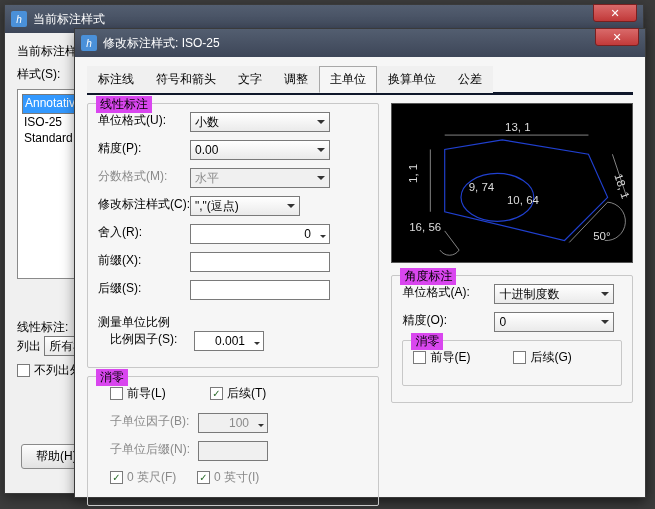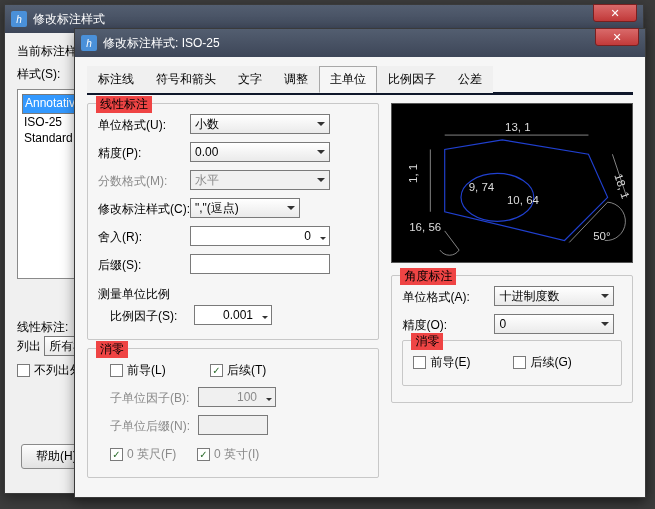--- a/index.html
+++ b/index.html
@@ -19,48 +19,48 @@
 .listbox .sel{background:#3399ff;color:#fff}
 .btn{background:linear-gradient(#fdfdfd,#e2e2e2);border:1px solid #8a8a8a;border-radius:3px;padding:3px 14px;cursor:pointer;min-width:60px;text-align:center}
 .child{left:74px;top:28px;width:572px;height:470px}
 .child .body{background:#f6f6f6;padding:8px 12px 10px;height:calc(100% - 28px);display:flex;flex-direction:column}
 .tabs{display:flex;border-bottom:3px solid #0f172a;margin-bottom:8px}
 .tab{padding:4px 10px;border:1px solid transparent;border-bottom:none;cursor:pointer;position:relative;top:1px;background:#f0f0f0}
 .tab.active{background:#f6f6f6;border-color:#a8a8a8;border-bottom:1px solid #f6f6f6}
 .content{display:flex;gap:12px;flex:1}
 .col{flex:1;min-width:0}
 .grp{border:1px solid #c8c8c8;border-radius:2px;padding:8px 10px 8px;margin-bottom:8px;position:relative}
-.grp>.gt{position:absolute;top:-8px;left:8px;background:#ef4444;padding:0 4px}
+.grp>.gt{position:absolute;top:-8px;left:8px;background:#d946ef;padding:0 4px}
 .subgrp{padding-left:12px}
-.row{display:flex;align-items:flex-end;margin-bottom:6px;min-height:22px}
+.row{display:flex;align-items:flex-start;margin-bottom:6px;min-height:22px}
 .row>label{width:92px}
 .sel,.txt{border:1px solid #7a7a7a;background:#fff;height:20px;padding:1px 18px 1px 4px;font-size:12px;appearance:none;position:relative}
 .sel{width:140px;background:linear-gradient(#fff,#eaeaea)}
 .selwrap{position:relative;display:inline-block}
 .selwrap::after{content:"";position:absolute;right:5px;top:8px;border:4px solid transparent;border-top-color:#333;pointer-events:none}
 .txt{width:140px;padding-right:4px;background:#fff}
-.spin{width:78px;text-align:right;padding-right:18px}
+.spin{width:70px;text-align:right;padding-right:18px}
 .spinwrap{position:relative;display:inline-block}
 .spinwrap::after,.spinwrap::before{content:"";position:absolute;right:4px;border:3px solid transparent}
 .spinwrap::before{top:3px;border-bottom-color:#333}
 .spinwrap::after{bottom:3px;border-top-color:#333}
 .chk{width:13px;height:13px;border:1px solid #7a7a7a;background:#fff;display:inline-flex;align-items:center;justify-content:center;margin-right:4px;vertical-align:middle;font-size:10px;color:#2a6b2a}
 .dis{color:#8a8a8a}
 .dis .txt,.dis .sel{background:#f0f0f0;color:#8a8a8a}
 .preview{border:1px solid #555;background:#000;height:160px;position:relative;margin-bottom:12px}
 .preview svg{width:100%;height:100%}
 .help{position:absolute;left:16px;bottom:24px}
 </style>
 </head>
 <body>
 
 <div class="win parent">
   <div class="titlebar">
     <div class="ico">h</div>
-    <div class="ttl">修改标注样式</div>
+    <div class="ttl">当前标注样式</div>
     <div class="closebtn">✕</div>
   </div>
   <div class="body">
     <span class="lbl">当前标注样式:</span>
     <div class="field">
         <label>样式(S):</label>
       </div>
     <div class="listbox">
       <div class="sel">Annotative</div>
       <div>ISO-25</div>
@@ -82,21 +82,21 @@
     <div class="ttl">修改标注样式: ISO-25</div>
     <div class="closebtn">✕</div>
   </div>
   <div class="body">
     <div class="tabs">
       <div class="tab">标注线</div>
       <div class="tab">符号和箭头</div>
       <div class="tab">文字</div>
       <div class="tab">调整</div>
       <div class="tab active">主单位</div>
-      <div class="tab">比例因子</div>
+      <div class="tab">换算单位</div>
       <div class="tab">公差</div>
     </div>
 
     <div class="content">
 
       <div class="col" style="flex:1.15">
         <div class="grp">
           <span class="gt">线性标注</span>
           <div class="row">
               <label>单位格式(U):</label>
@@ -110,20 +110,24 @@
               <label>分数格式(M):</label>
               <span class="selwrap"><input class="sel" value="水平" style=""></span>
             </div>
           <div class="row">
               <label>修改标注样式(C):</label>
               <span class="selwrap"><input class="sel" style="width: 110px;" value="&quot;,&quot;(逗点)"></span>
             </div>
           <div class="row">
               <label>舍入(R):</label>
               <span class="spinwrap"><input class="txt spin" style="width: 140px;" value="0"></span>
+            </div>
+          <div class="row">
+              <label>前缀(X):</label>
+              <input class="txt" value="" style="">
             </div>
           <div class="row">
               <label>后缀(S):</label>
               <input class="txt" value="" style="">
             </div>
 
           <div style="margin-top:12px">
             <span>测量单位比例</span>
             <div class="row subgrp">
                 <label style="width:84px">比例因子(S):</label>

